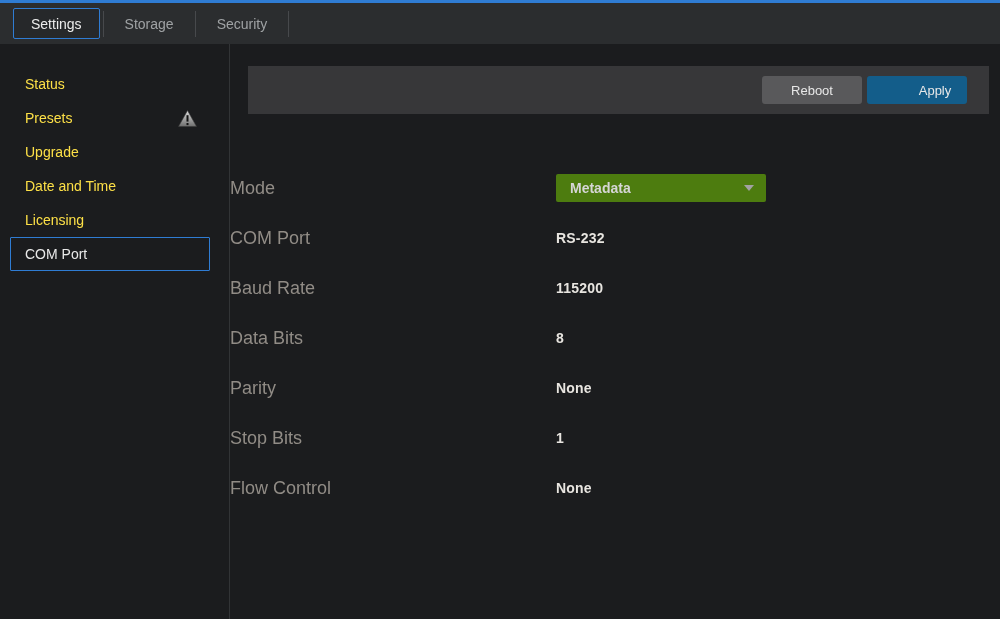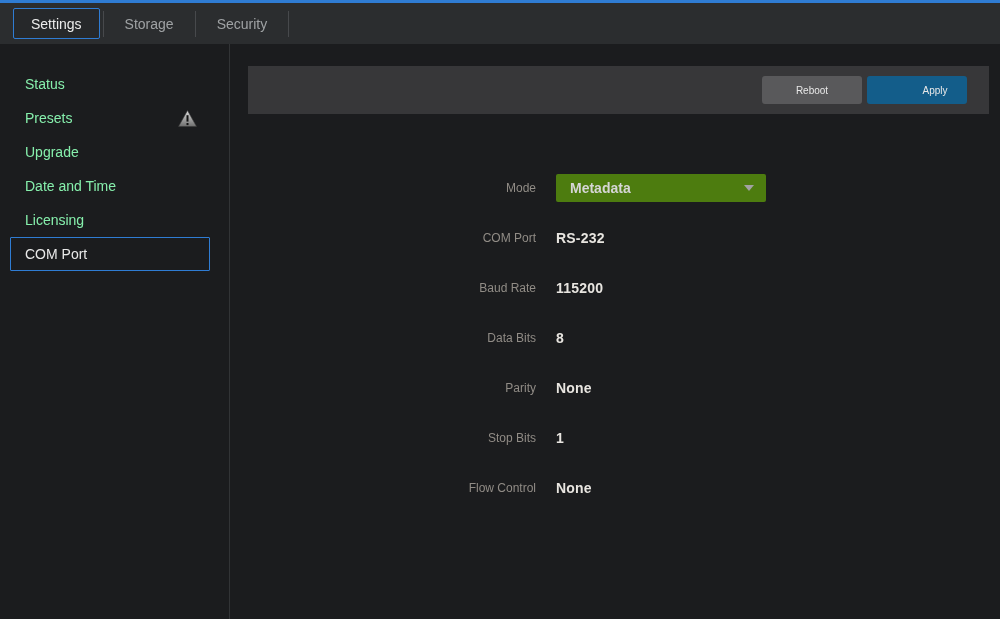--- a/index.html
+++ b/index.html
@@ -24,45 +24,45 @@
   .tab-sep { width:1px; height:26px; background:#47494c; margin:0 3px; }
   
   .body-row { display:flex; height:575px; }
   .sidebar {
     width:230px; flex-shrink:0; border-right:1px solid #323436;
     padding-top:23px;
   }
   .side-item {
     height:34px; margin:0 19px 0 10px; padding:0 12px 0 14px;
     display:flex; align-items:center; justify-content:space-between;
-    border:1px solid transparent; font-size:14px; color:#86efac;
+    border:1px solid transparent; font-size:14px; color:#fde047;
     cursor:pointer; border-radius:1px;
   }
   .side-item.selected { border-color:#2f7cd3; color:#e9e9e9; }
   .warn-icon { display:flex; align-items:center; }
   
   .content { flex:1; display:flex; flex-direction:column; }
   .toolbar {
     height:48px; margin:22px 11px 0 18px; background:#373739;
     display:flex; align-items:center; justify-content:flex-end;
     padding-right:22px;
   }
   .btn {
     height:28px; width:100px; border:none; border-radius:3px;
-    font-size:10px; color:#e8e8e8; cursor:pointer;
+    font-size:13px; color:#e8e8e8; cursor:pointer;
     font-family:"Liberation Sans","DejaVu Sans",sans-serif;
   }
   .btn-reboot { background:#59595b; margin-right:5px; }
   .btn-apply  { background:#135d8a;padding-left:36px; }
   
   .form { margin-top:49px; }
   .form-row { height:50px; display:flex; align-items:center; }
   .form-label {
-    width:306px; flex-shrink:0; text-align:right;
-    font-size:12px; color:#918c86;
+    width:306px; flex-shrink:0; text-align:left;
+    font-size:18px; color:#918c86;
   }
   .form-value {
     margin-left:20px; font-size:14px; font-weight:bold; color:#e8e5e0;
     letter-spacing:.2px;
   }
   .dropdown {
     margin-left:20px; width:210px; height:28px; background:#4d7c0f;
     border-radius:2px; display:flex; align-items:center;
     justify-content:space-between; padding:0 12px 0 14px; cursor:pointer;
   }

